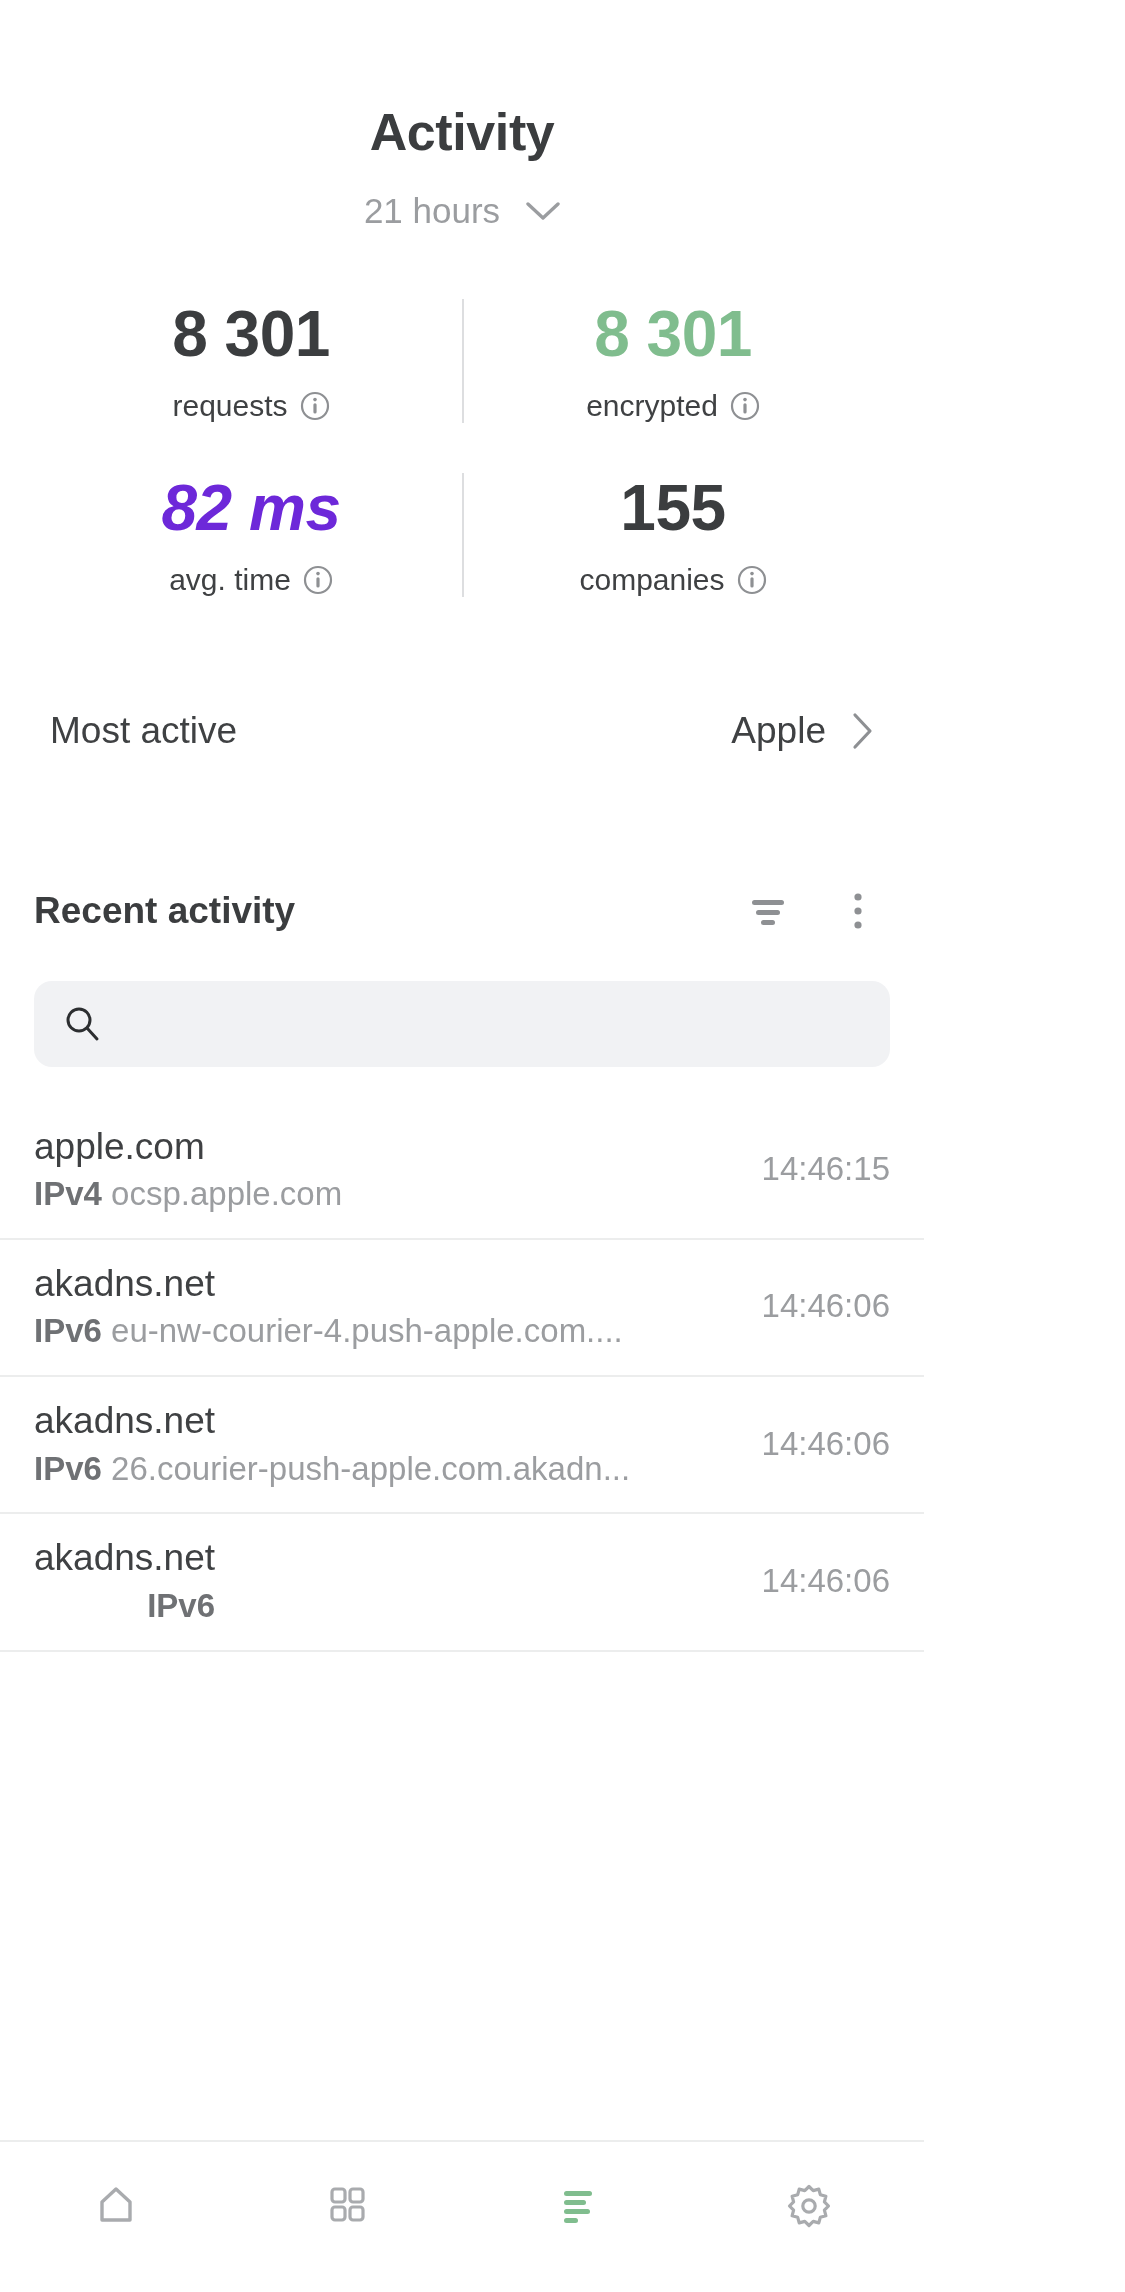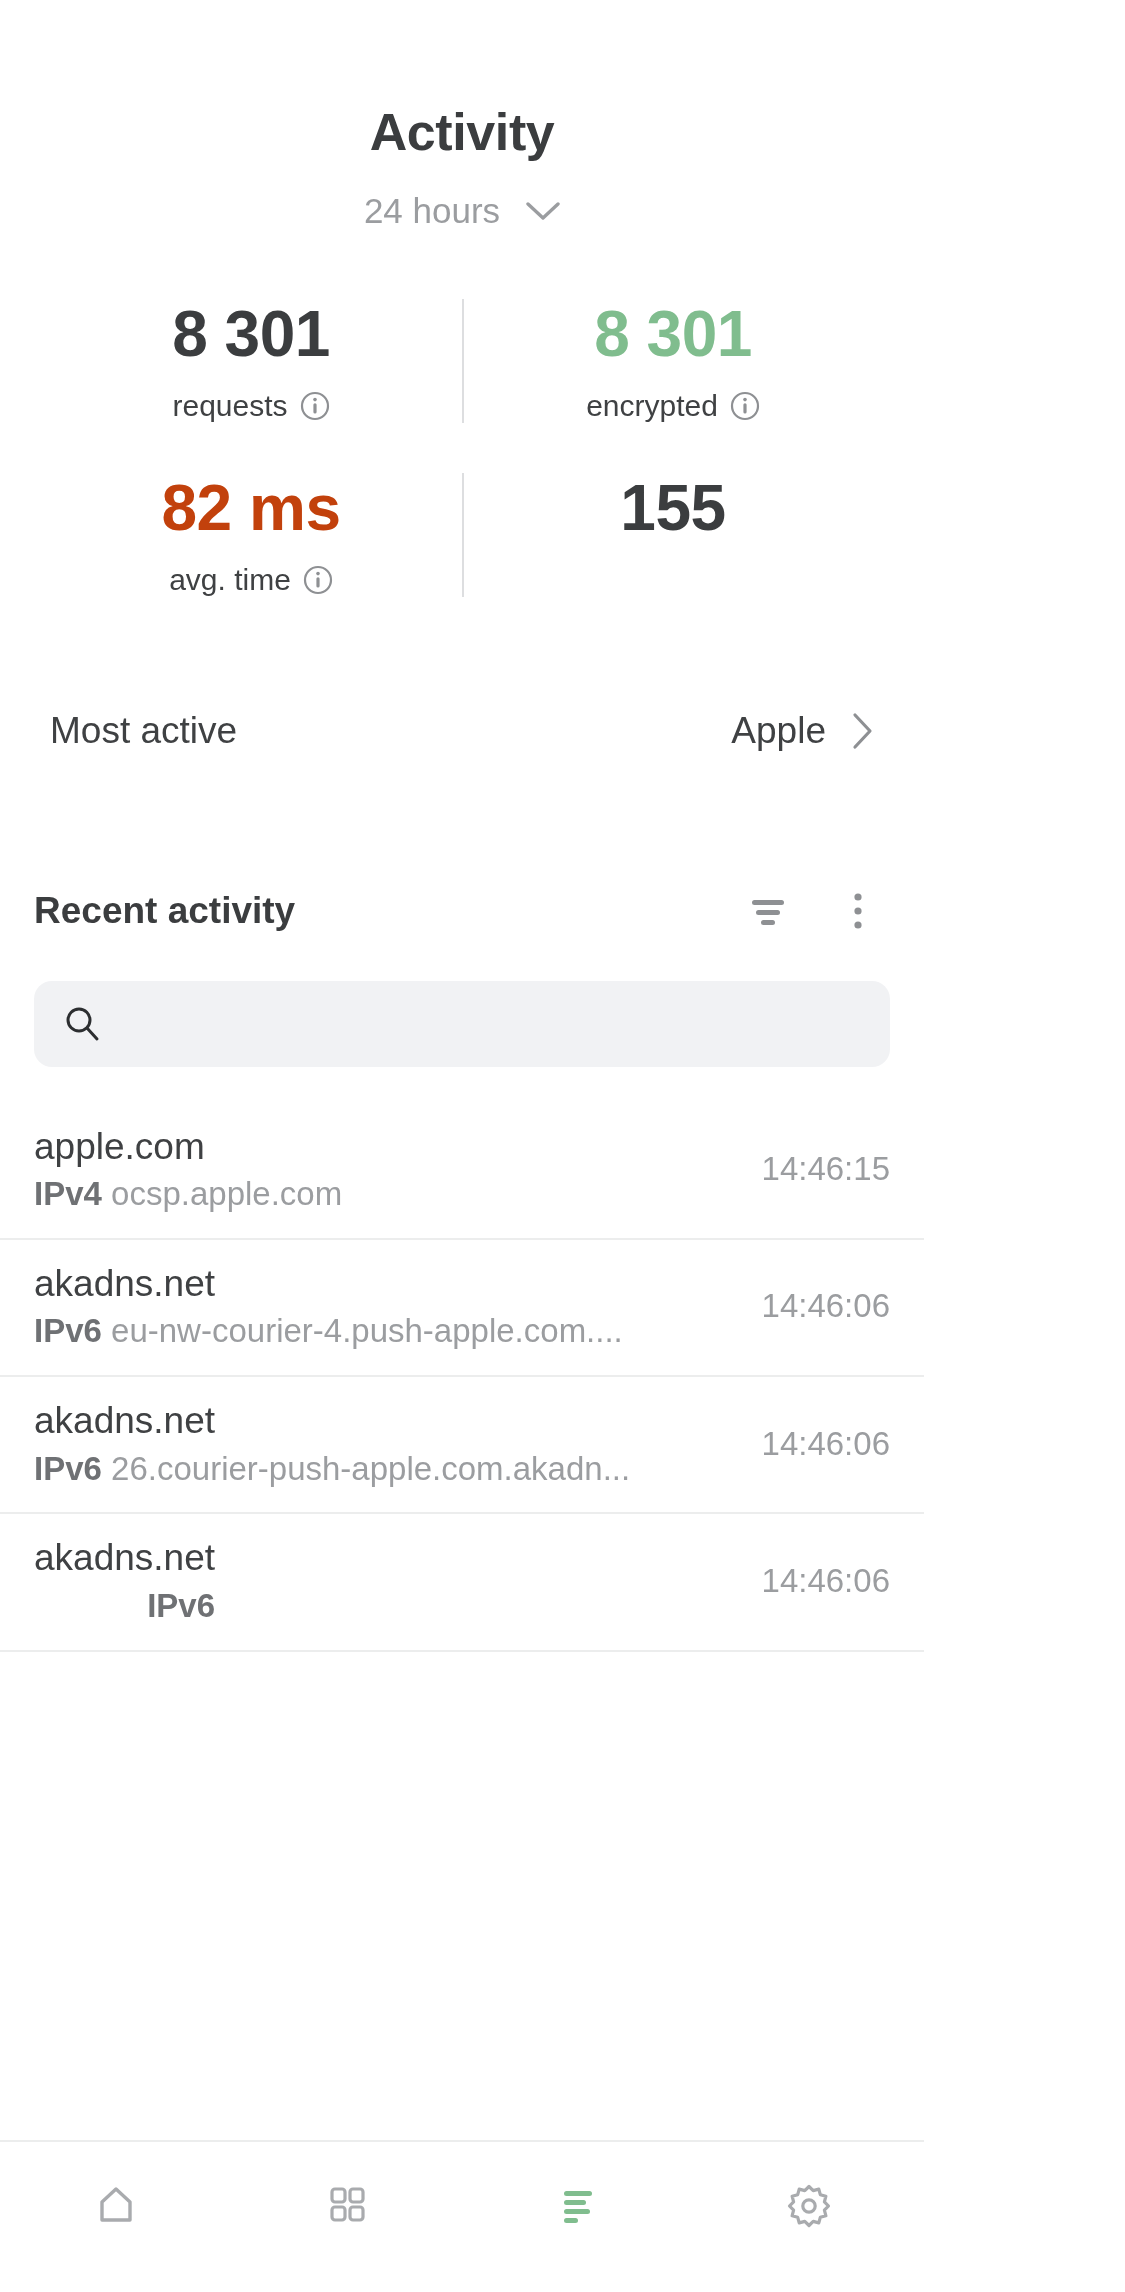--- a/index.html
+++ b/index.html
@@ -62,21 +62,21 @@
     padding: 6px 0 10px;
   }
   .stat-value {
     font-size: 64px;
     font-weight: bold;
     color: #3b3d3f;
     line-height: 1.12;
     letter-spacing: -0.5px;
   }
   .stat-value.green { color: #80bd8e; }
-  .stat-value.blue  { color: #c2410c; }
+  .stat-value.blue  { color: #6d28d9; font-style: italic; }
   .stat-label {
     margin-top: 18px;
     font-size: 30px;
     color: #3f4143;
     display: flex;
     align-items: center;
     justify-content: center;
     gap: 12px;
   }
   .info-icon {
@@ -234,21 +234,21 @@
   .nav-item svg { display: block; }
 </style>
 </head>
 <body>
 
 <div class="screen">
 
   <div class="header">
     <div class="page-title">Activity</div>
     <div class="range-row">
-      <span class="range-label">24 hours</span>
+      <span class="range-label">21 hours</span>
       <span class="chevron-down">
         <svg width="34" height="20" viewBox="0 0 34 20">
             <path d="M2 3 L17 17 L32 3" fill="none" stroke="#9b9da0" stroke-width="3.4" stroke-linecap="round" stroke-linejoin="round"></path>
           </svg>
       </span>
     </div>
   </div>
 
   <div class="stats">
 
@@ -286,20 +286,28 @@
           <span>avg. time</span>
           <svg class="info-icon" viewBox="0 0 30 30">
               <circle cx="15" cy="15" r="13" fill="none" stroke="#8e9093" stroke-width="2.2"></circle>
               <circle cx="15" cy="8.6" r="1.8" fill="#8e9093"></circle>
               <rect x="13.4" y="12.2" width="3.2" height="10.4" rx="1.6" fill="#8e9093"></rect>
             </svg>
         </div>
       </div>
       <div class="stat-cell">
         <div class="stat-value">155</div>
+        <div class="stat-label">
+          <span>companies</span>
+          <svg class="info-icon" viewBox="0 0 30 30">
+              <circle cx="15" cy="15" r="13" fill="none" stroke="#8e9093" stroke-width="2.2"></circle>
+              <circle cx="15" cy="8.6" r="1.8" fill="#8e9093"></circle>
+              <rect x="13.4" y="12.2" width="3.2" height="10.4" rx="1.6" fill="#8e9093"></rect>
+            </svg>
+        </div>
       </div>
     </div>
 
   </div>
 
   <div class="most-active">
     <span class="most-active-label">Most active</span>
     <span class="most-active-right">
       <span class="most-active-value">Apple</span>
       <span class="chevron-right">

